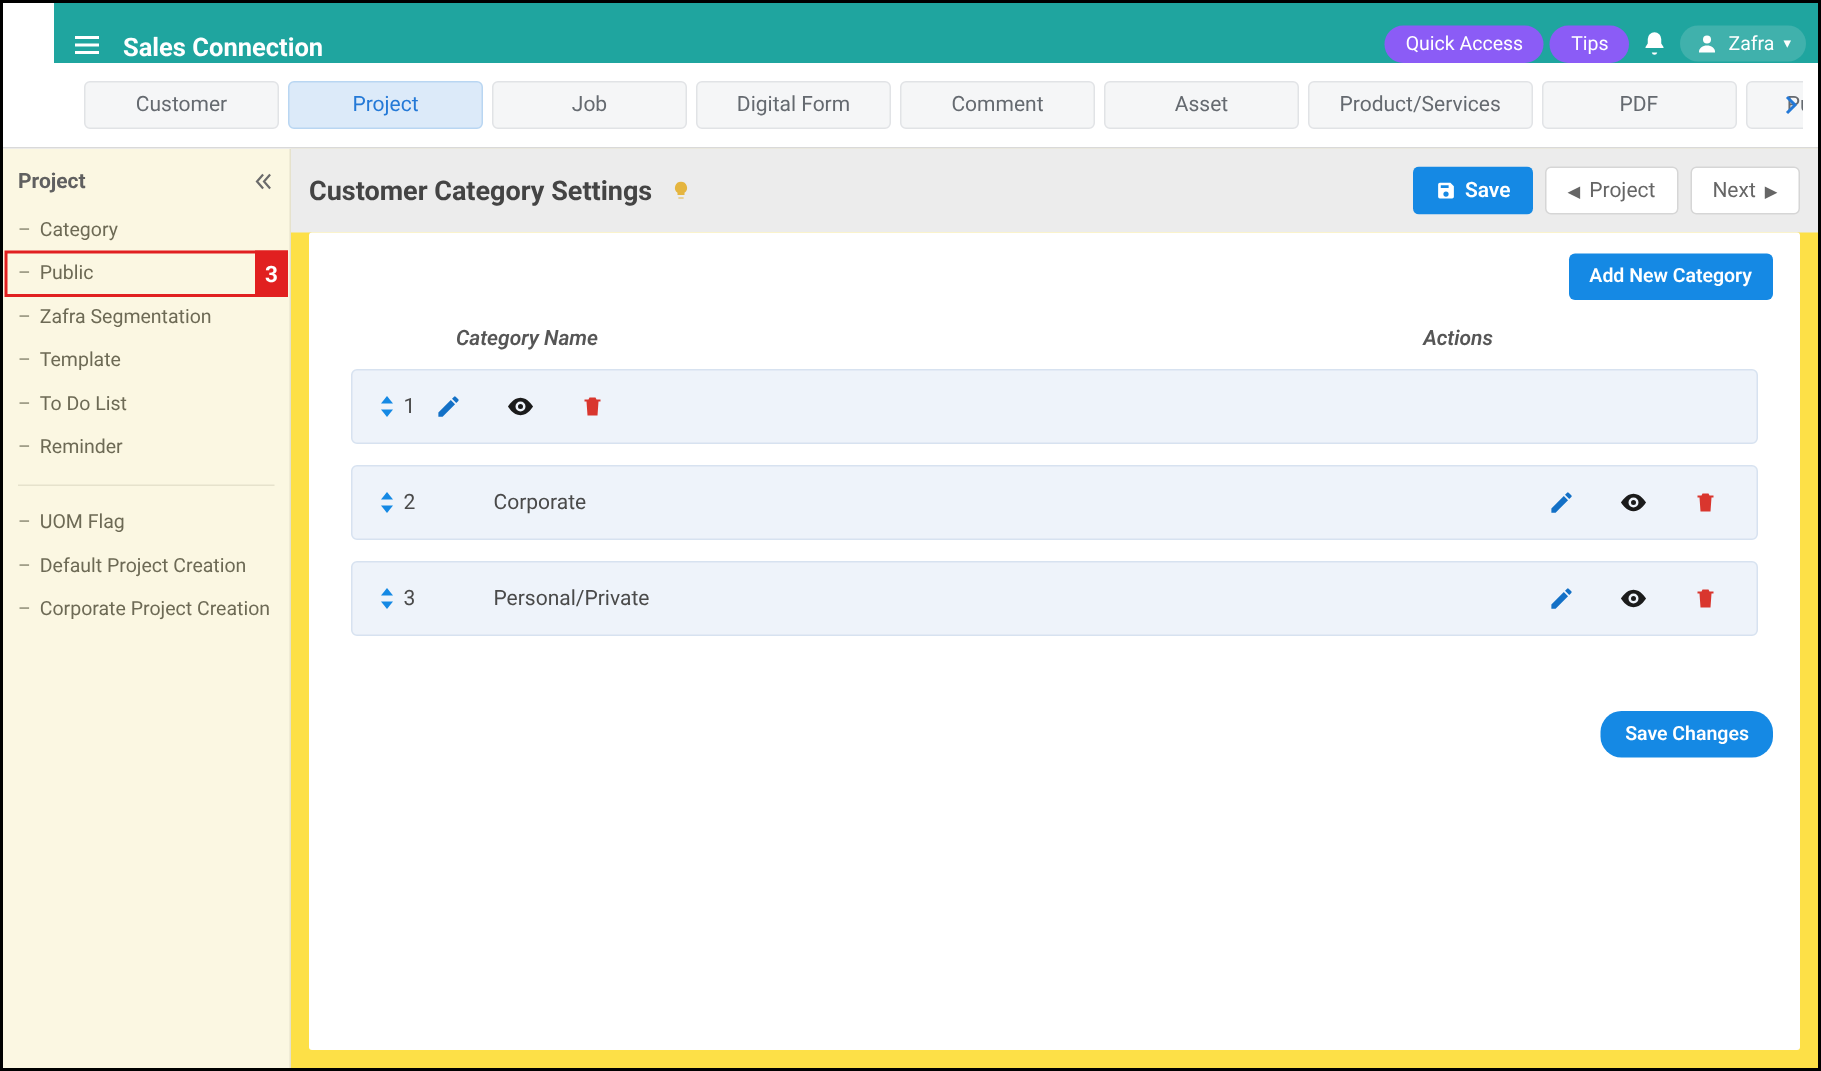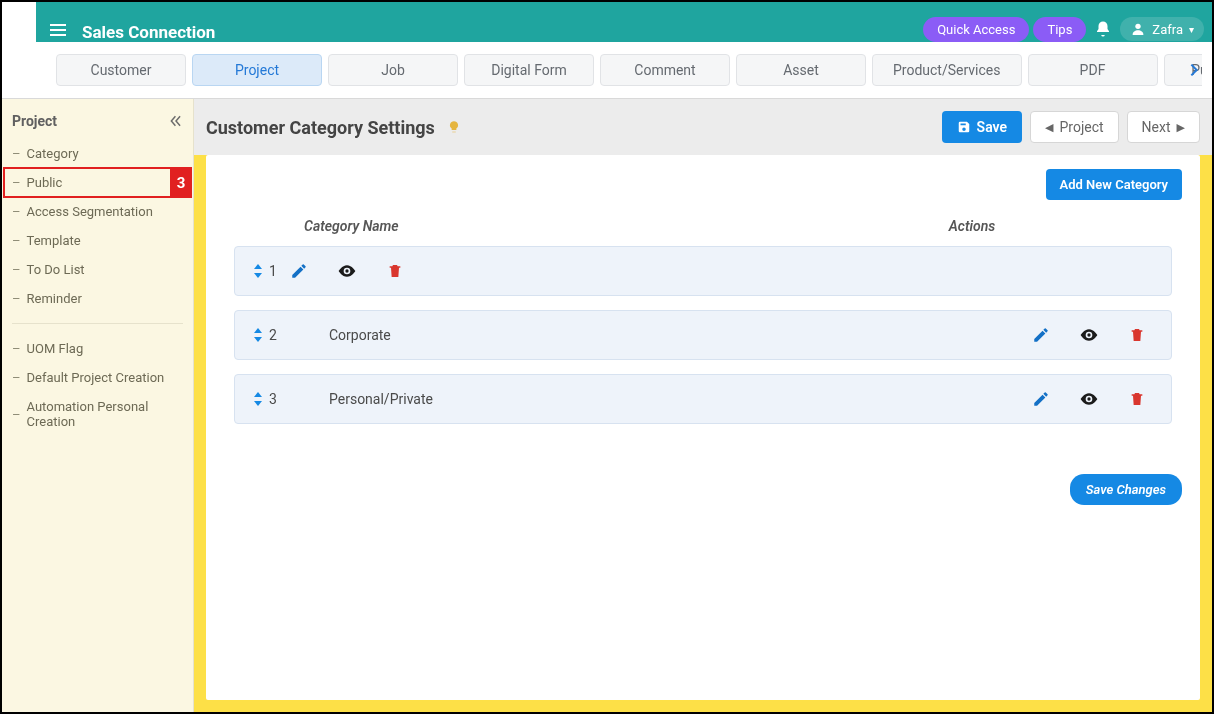--- a/index.html
+++ b/index.html
@@ -59,21 +59,21 @@
 
     .rows { display: flex; flex-direction: column; gap: 14px; padding: 0 10px; }
     .row { height: 50px; background: #eef3fa; border: 1px solid #d7e2f0; border-radius: 4px; display: flex; align-items: center; padding: 0 8px 0 18px; }
     .sortic { color: #1589e4; font-size: 11px; display: flex; flex-direction: column; line-height: 6px; margin-right: 6px; cursor: pointer; }
     .rownum { color: #4a4a4a; font-size: 14px; width: 20px; }
     .rowname { color: #4a4a4a; font-size: 14px; margin-left: 40px; flex: 1; }
     .rowactions { display: flex; gap: 28px; align-items: center; padding-right: 16px; }
     .actic { width: 20px; height: 20px; display: flex; align-items: center; justify-content: center; cursor: pointer; }
 
     .card-bottom { display: flex; justify-content: flex-end; margin-top: 50px; }
-    .save-changes { background: #1589e4; color: #fff; font-weight: 600; border-radius: 14px; padding: 8px 16px; font-size: 13px; cursor: pointer; font-style: italic; }
+    .save-changes { background: #1589e4; color: #fff; font-weight: 600; border-radius: 14px; padding: 8px 16px; font-size: 13px; cursor: pointer; }
 
     svg { display: block; }
   </style>
 </head>
 <body>
 
 <div class="topbar">
   <div class="hamburger">
       <span></span>
       <span></span>
@@ -137,21 +137,21 @@
           <span class="dash">–</span>
           <span>Category</span>
         </div>
         <div class="side-item status">
           <span class="dash">–</span>
           <span>Public</span>
           <span class="side-badge">3</span>
         </div>
         <div class="side-item">
           <span class="dash">–</span>
-          <span>Access Segmentation</span>
+          <span>Zafra Segmentation</span>
         </div>
         <div class="side-item">
           <span class="dash">–</span>
           <span>Template</span>
         </div>
         <div class="side-item">
           <span class="dash">–</span>
           <span>To Do List</span>
         </div>
         <div class="side-item">
@@ -164,21 +164,21 @@
         <div class="side-item">
           <span class="dash">–</span>
           <span>UOM Flag</span>
         </div>
         <div class="side-item">
           <span class="dash">–</span>
           <span>Default Project Creation</span>
         </div>
         <div class="side-item">
           <span class="dash">–</span>
-          <span>Automation Personal Creation</span>
+          <span>Corporate Project Creation</span>
         </div>
       </div>
   </div>
 
   <div class="main">
     <div class="mainhead">
       <span class="page-title">Customer Category Settings</span>
       <span class="bulb">
         <svg width="14" height="14" viewBox="0 0 24 24" fill="#e5b53f">
             <path d="M9 21h6v-1H9v1zm3-19a7 7 0 0 0-4 12.7V17h8v-2.3A7 7 0 0 0 12 2z"></path>

